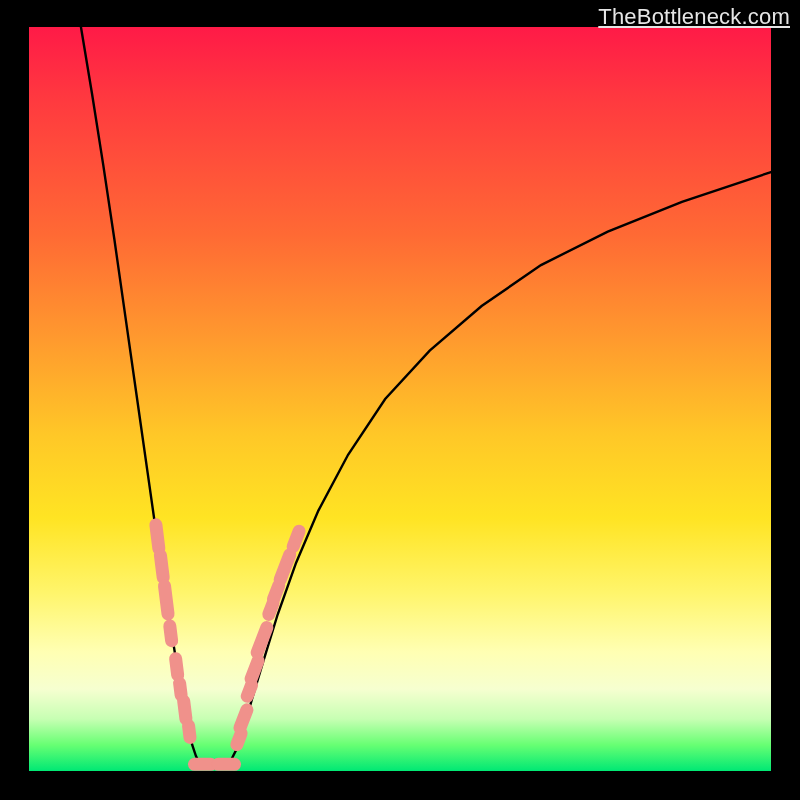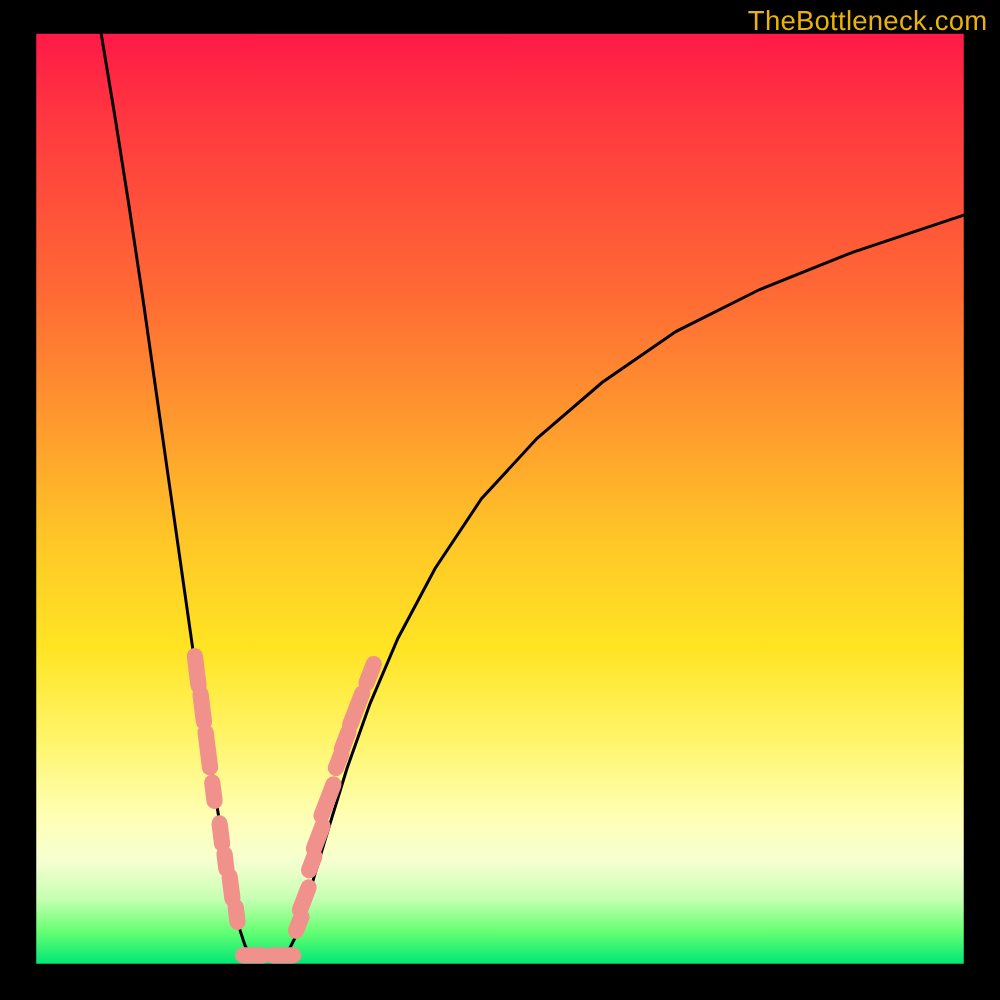--- a/index.html
+++ b/index.html
@@ -36,25 +36,26 @@
       #f6ffd0 89%,
       #c7ffb3 93%,
       #67ff73 96.5%,
       #00e874 100%
     );
   }
   .watermark {
     position: absolute;
     top: 4px;
     right: 10px;
-    color: #eab308;
+    color: #e5e5e5;
     font-size: 22px;
     letter-spacing: 0.2px;
     font-weight: 500;
     user-select: none;
+    text-decoration: underline;
   }
   svg.curve {
     position: absolute;
     left: 0; top: 0;
     width: 742px; height: 744px;
     overflow: visible;
   }
 </style>
 </head>
 <body>

